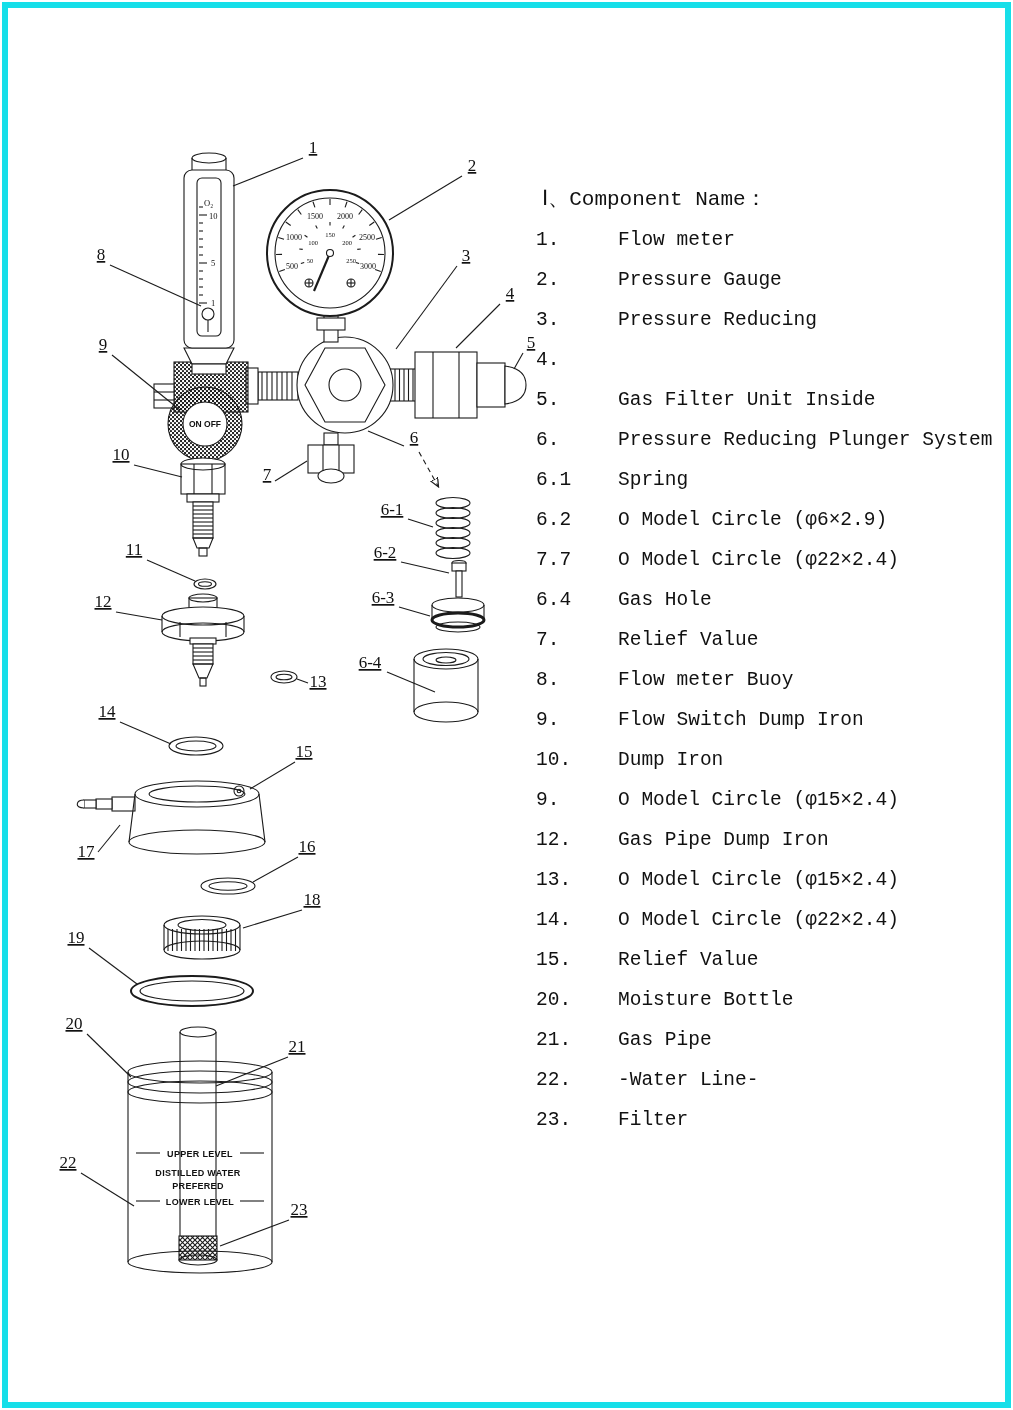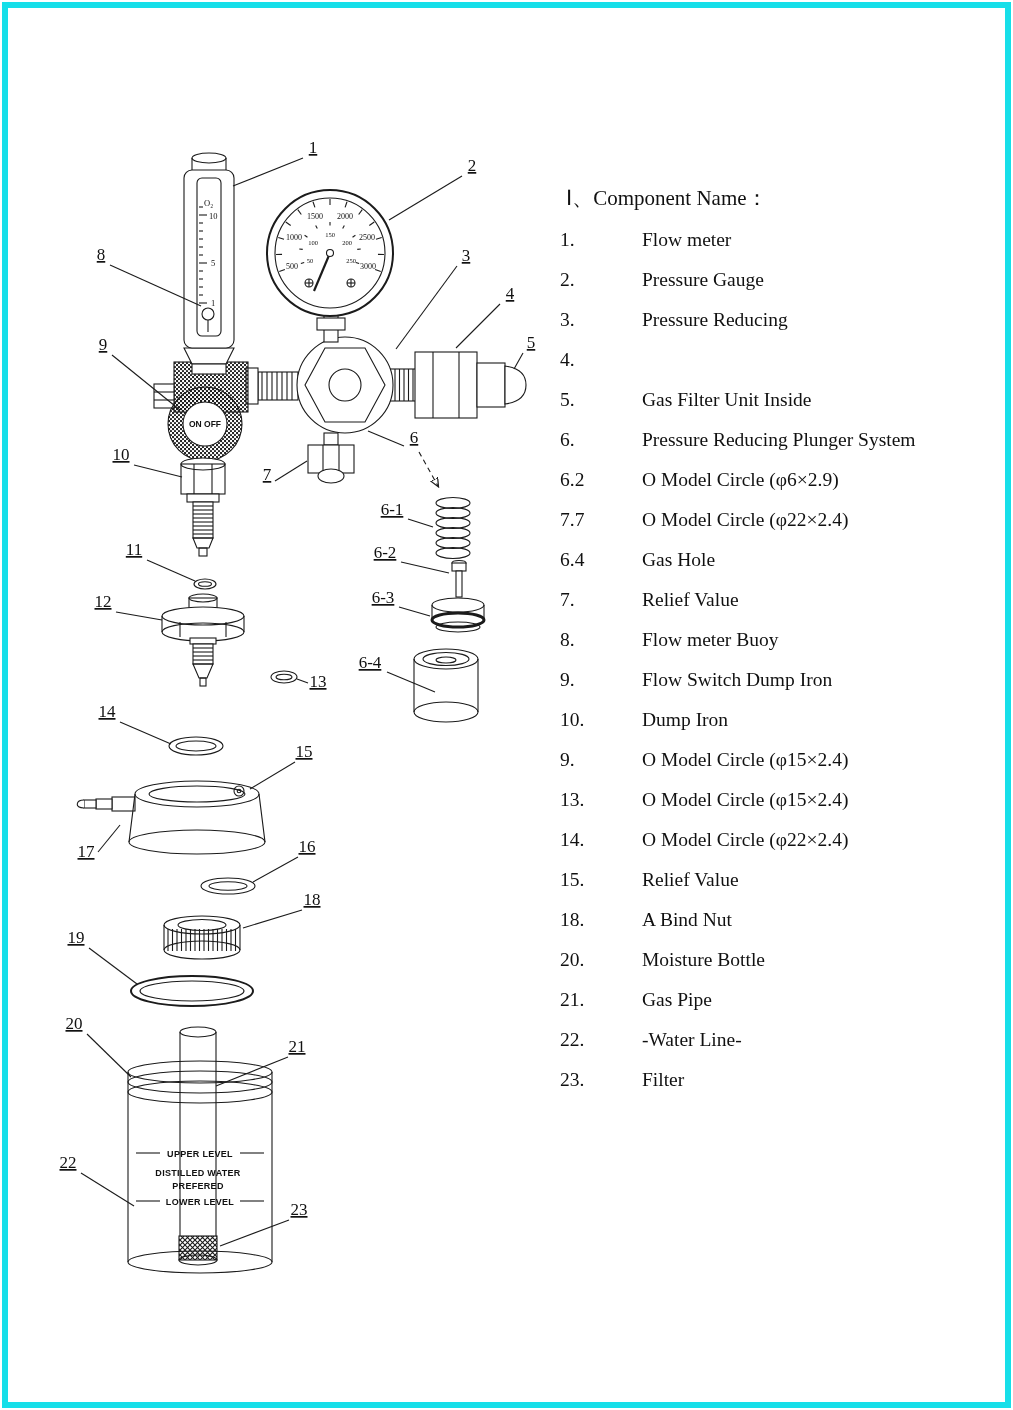--- a/index.html
+++ b/index.html
@@ -21,21 +21,21 @@
   #diagram-svg .callout{font-size:17px;text-decoration:underline;}
   #diagram-svg .g-num{font-size:8px;text-anchor:middle;}
   #diagram-svg .g-num-in{font-size:6.5px;text-anchor:middle;}
   #diagram-svg .fm-num{font-size:8.5px;}
   #diagram-svg .bottle-label{font-size:9px;font-family:"Liberation Sans",sans-serif;
      font-weight:bold;text-anchor:middle;letter-spacing:.3px;}
   #diagram-svg .knob-label{font-size:8.5px;font-family:"Liberation Sans",sans-serif;
      font-weight:bold;text-anchor:middle;}
   .cl-line{stroke:#111;stroke-width:1;}
   
-  .list{position:absolute;left:560px;top:176px;width:445px;}
+  .list{position:absolute;left:536px;top:176px;width:445px;font-family:Liberation Mono, monospace;}
   .list-title{height:44px;display:flex;align-items:center;font-size:21px;padding-left:6px;}
   .list-item{display:flex;height:40px;align-items:center;font-size:19.5px;}
   .item-num{width:46px;flex:none;}
   .item-label{white-space:nowrap;margin-left:36px;}
 </style>
 </head>
 <body>
 
 <div class="page">
   <div class="frame"></div>
@@ -432,20 +432,24 @@
         </div>
         <div class="list-item">
           <span class="item-num">5.</span>
           <span class="item-label">Gas Filter Unit Inside</span>
         </div>
         <div class="list-item">
           <span class="item-num">6.</span>
           <span class="item-label">Pressure Reducing Plunger System</span>
         </div>
         <div class="list-item">
+          <span class="item-num">6.1</span>
+          <span class="item-label">Spring</span>
+        </div>
+        <div class="list-item">
           <span class="item-num">6.2</span>
           <span class="item-label">O Model Circle (φ6×2.9)</span>
         </div>
         <div class="list-item">
           <span class="item-num">7.7</span>
           <span class="item-label">O Model Circle (φ22×2.4)</span>
         </div>
         <div class="list-item">
           <span class="item-num">6.4</span>
           <span class="item-label">Gas Hole</span>
@@ -464,34 +468,34 @@
         </div>
         <div class="list-item">
           <span class="item-num">10.</span>
           <span class="item-label">Dump Iron</span>
         </div>
         <div class="list-item">
           <span class="item-num">9.</span>
           <span class="item-label">O Model Circle (φ15×2.4)</span>
         </div>
         <div class="list-item">
+          <span class="item-num">12.</span>
+          <span class="item-label">Gas Pipe Dump Iron</span>
+        </div>
+        <div class="list-item">
           <span class="item-num">13.</span>
           <span class="item-label">O Model Circle (φ15×2.4)</span>
         </div>
         <div class="list-item">
           <span class="item-num">14.</span>
           <span class="item-label">O Model Circle (φ22×2.4)</span>
         </div>
         <div class="list-item">
           <span class="item-num">15.</span>
           <span class="item-label">Relief Value</span>
-        </div>
-        <div class="list-item">
-          <span class="item-num">18.</span>
-          <span class="item-label">A Bind Nut</span>
         </div>
         <div class="list-item">
           <span class="item-num">20.</span>
           <span class="item-label">Moisture Bottle</span>
         </div>
         <div class="list-item">
           <span class="item-num">21.</span>
           <span class="item-label">Gas Pipe</span>
         </div>
         <div class="list-item">

